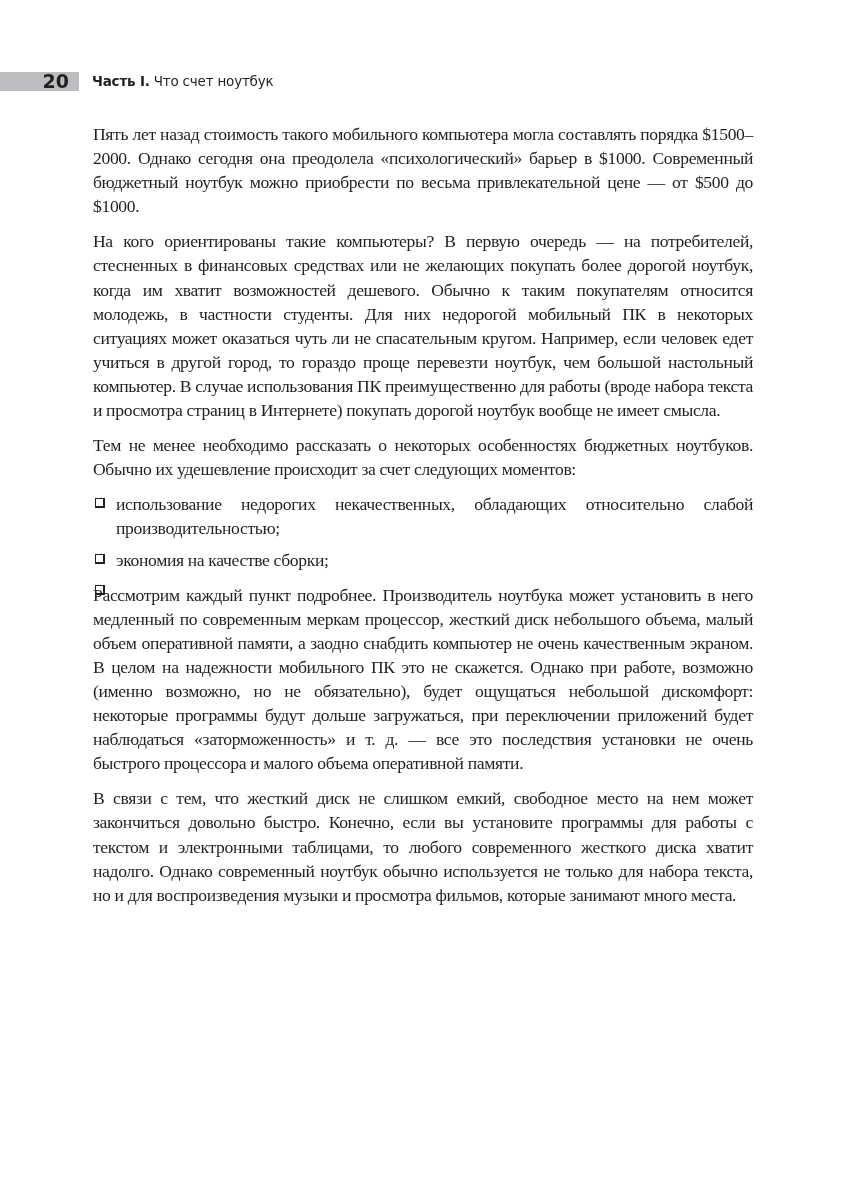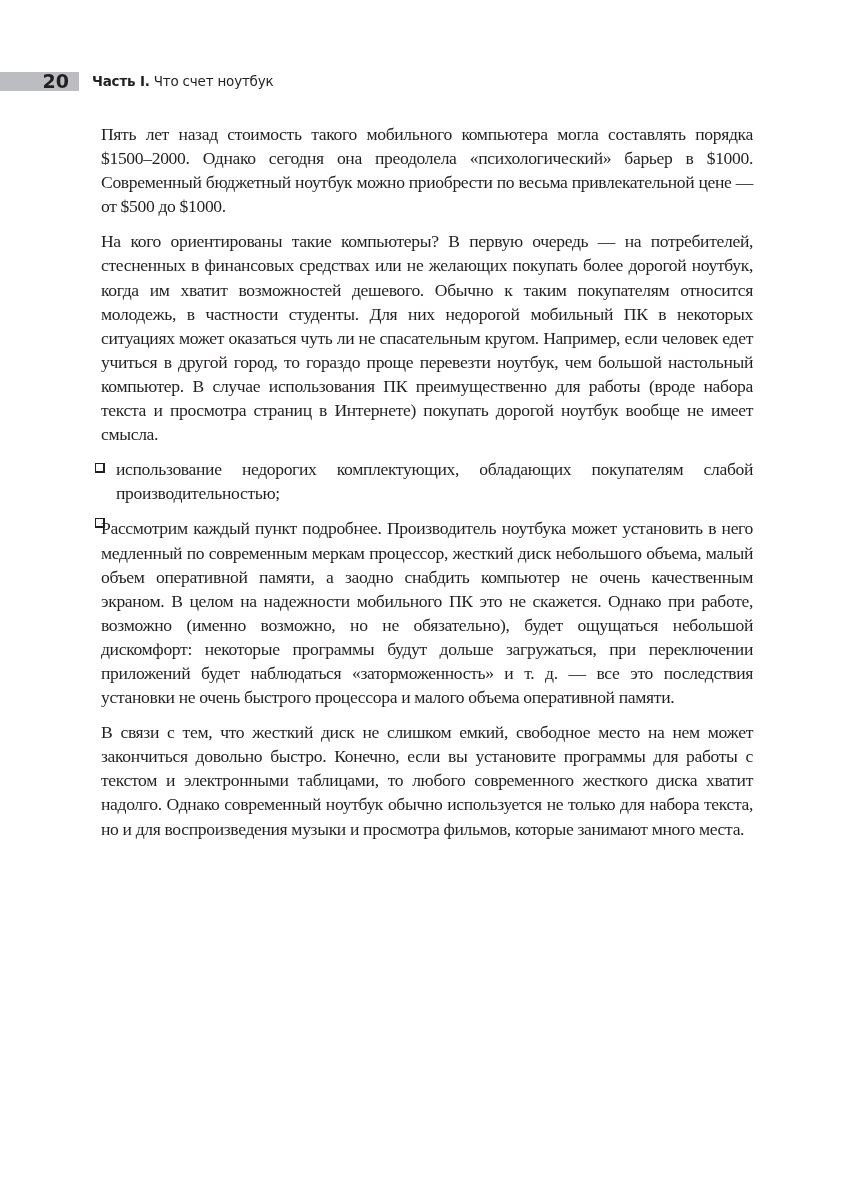--- a/index.html
+++ b/index.html
@@ -50,21 +50,21 @@
       position: absolute;
       top: 122px;
       left: 93px;
       width: 660px;
       font-family: "Liberation Serif", serif;
       font-size: 17.6px;
       line-height: 24.1px;
       color: #231f20;
     }
     .content p {
-      margin: 0 0 11px 8px;
+      margin: 0 0 11px 0;
       text-align: justify;
       hyphens: manual;
       letter-spacing: -0.35px;
     }
     .content ul {
       list-style: none;
       margin: 0 0 11px 0;
       padding: 0;
     }
     .content li {
@@ -95,25 +95,30 @@
   </div>
   <div class="head-title">
     <span class="part">Часть I.</span>
     <span>Что счет ноутбук</span>
   </div>
 </div>
 
 <div class="content">
   <p>Пять лет назад стоимость такого мобильного компьютера могла составлять поряд­ка $1500–2000. Однако сегодня она преодолела «психологический» барьер в $1000. Современный бюджетный ноутбук можно приобрести по весьма привлекательной цене — от $500 до $1000.</p>
   <p>На кого ориентированы такие компьютеры? В первую очередь — на потребителей, стесненных в финансовых средствах или не желающих покупать более дорогой ноутбук, когда им хватит возможностей дешевого. Обычно к таким покупателям относится молодежь, в частности студенты. Для них недорогой мобильный ПК в некоторых ситуациях может оказаться чуть ли не спасательным кругом. Напри­мер, если человек едет учиться в другой город, то гораздо проще перевезти ноутбук, чем большой настольный компьютер. В случае использования ПК преимуществен­но для работы (вроде набора текста и просмотра страниц в Интернете) покупать дорогой ноутбук вообще не имеет смысла.</p>
+  <p>Тем не менее необходимо рассказать о некоторых особенностях бюджетных ноут­буков. Обычно их удешевление происходит за счет следующих моментов:</p>
 
   <ul>
     <li>
       <span class="bullet"></span>
-      <span>использование недорогих комплектующих, обладающих покупателям слабой производительностью;</span>
+      <span>использование недорогих некачественных, обладающих относительно слабой производительностью;</span>
+    </li>
+    <li>
+      <span class="bullet"></span>
+      <span>экономия на качестве сборки;</span>
     </li>
     <li>
       <span class="bullet"></span>
     </li>
   </ul>
 
   <p>Рассмотрим каждый пункт подробнее. Производитель ноутбука может установить в него медленный по современным меркам процессор, жесткий диск небольшого объема, малый объем оперативной памяти, а заодно снабдить компьютер не очень качественным экраном. В целом на надежности мобильного ПК это не скажется. Однако при работе, возможно (именно возможно, но не обязательно), будет ощу­щаться небольшой дискомфорт: некоторые программы будут дольше загружаться, при переключении приложений будет наблюдаться «заторможенность» и т. д. — все это последствия установки не очень быстрого процессора и малого объема оперативной памяти.</p>
   <p>В связи с тем, что жесткий диск не слишком емкий, свободное место на нем может закончиться довольно быстро. Конечно, если вы установите программы для рабо­ты с текстом и электронными таблицами, то любого современного жесткого диска хватит надолго. Однако современный ноутбук обычно используется не только для набора текста, но и для воспроизведения музыки и просмотра фильмов, которые занимают много места.</p>
 </div>
 

